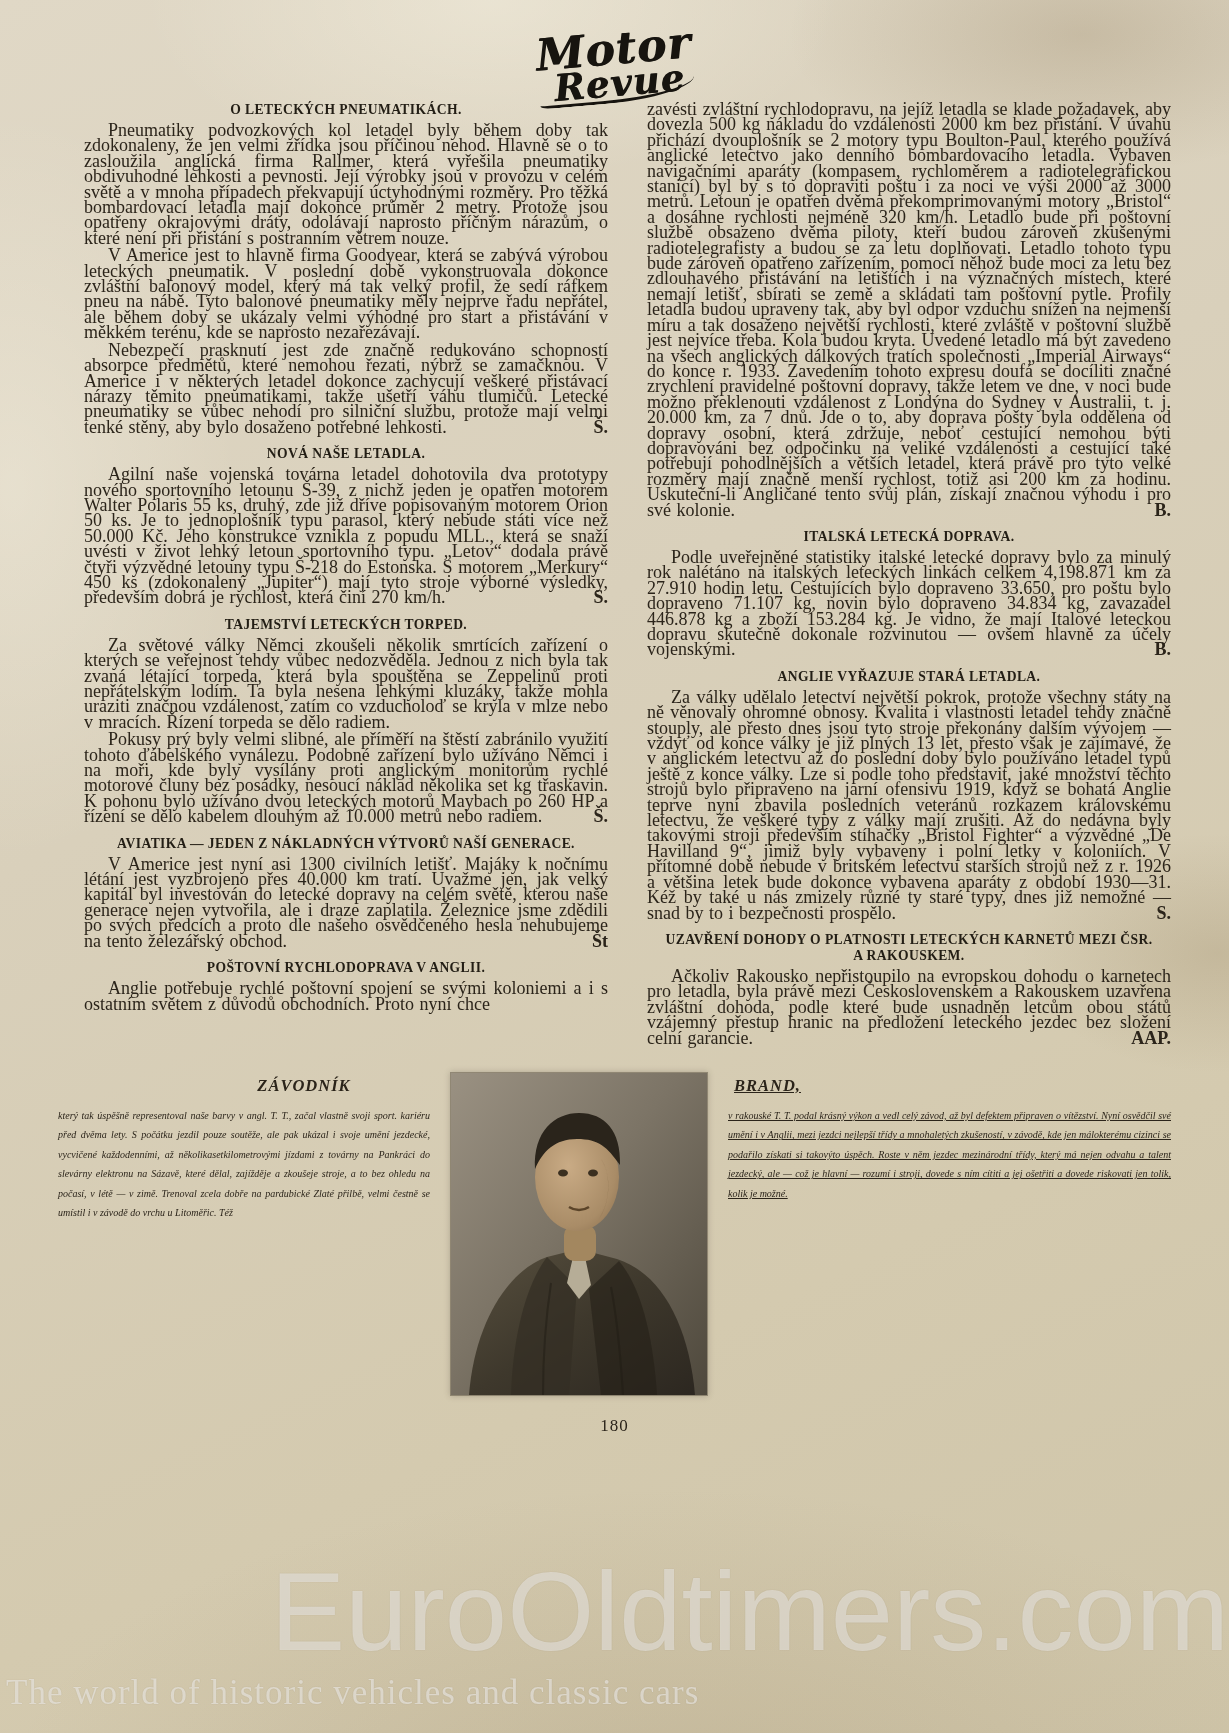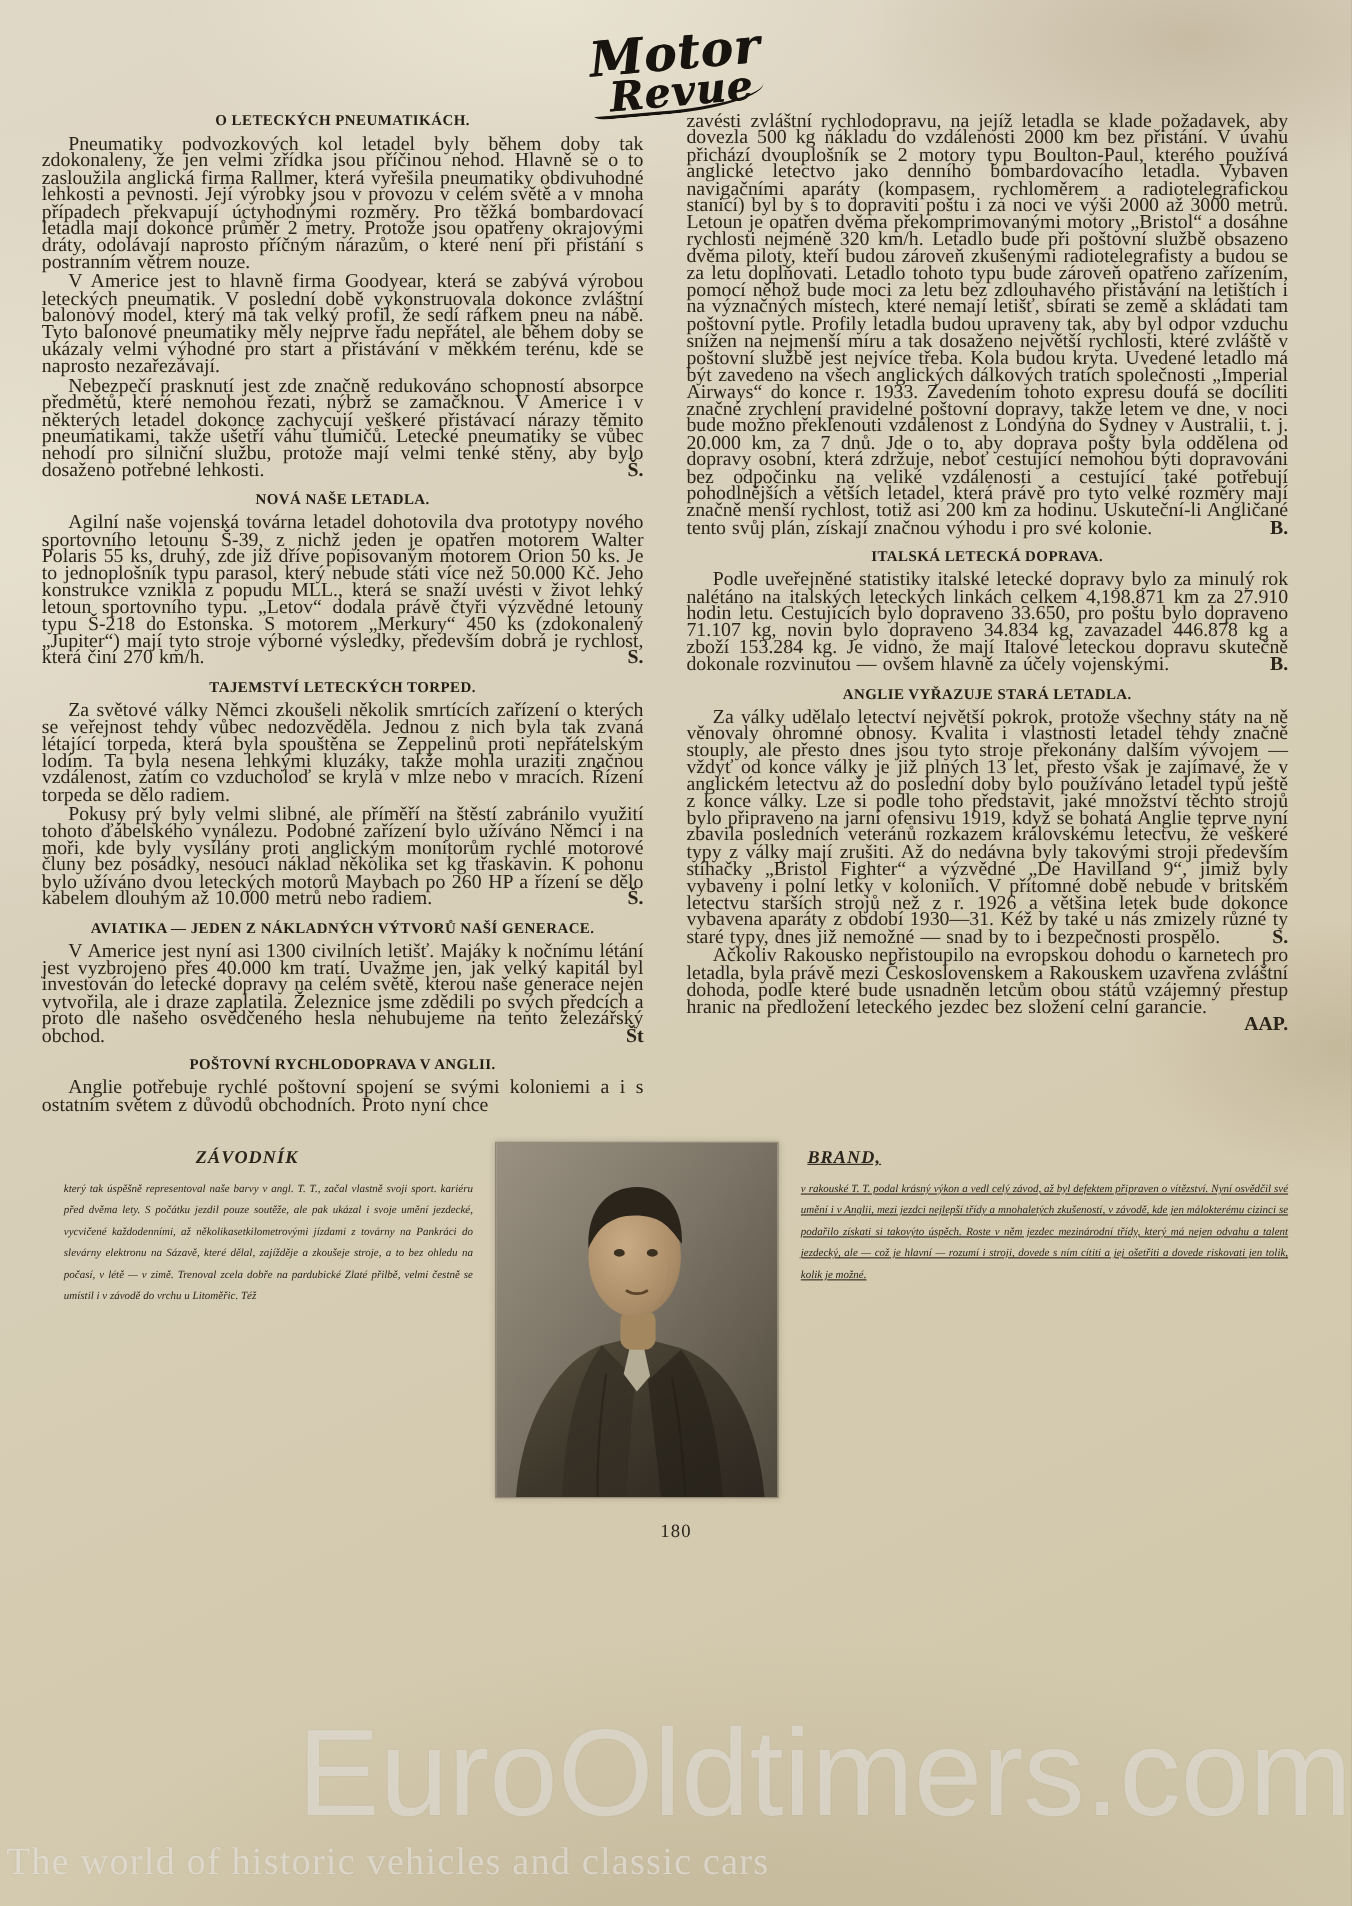--- a/index.html
+++ b/index.html
@@ -29,21 +29,21 @@
     font-family:"DejaVu Serif", serif;
     font-style:italic; font-weight:bold;
     color:#17140f;
     line-height:0.86;
     text-shadow:0.7px 0 0 #17140f;
   }
   .logo-line1 { font-size:44px; letter-spacing:1px; }
   .logo-line2 { font-size:37px; letter-spacing:1px; padding-left:6px; border-bottom:3px solid #17140f; border-radius:0 0 60% 10%; }
 
   
-  .columns { display:flex; gap:39px; padding:18px 58px 0 38px; }
+  .columns { display:flex; gap:39px; padding:18px 58px 0 84px; }
   .col { flex:1 1 0; min-width:0; }
 
   .art-heading {
     font-size:13.6px; font-weight:bold;
     text-align:center; letter-spacing:0.4px;
     margin:11px 14px 5px 14px;
     color:#231e15;
   }
   .col article:first-child .art-heading { margin-top:0; }
 
@@ -61,21 +61,21 @@
 
   
   .bottom { display:flex; gap:20px; padding:24px 58px 0 58px; align-items:flex-start; }
   .bottom-left  { width:372px; }
   .bottom-right { flex:1; min-width:0;text-decoration:underline; }
   .feature-heading {
     font-style:italic; font-weight:bold;
     font-size:16.5px; letter-spacing:1px;
     margin:4px 0 10px 0;
   }
-  .bottom-left .feature-heading { text-align:left; padding-left:120px; }
+  .bottom-left .feature-heading { text-align:center; padding-left:120px; }
   .bottom-right .feature-heading { text-align:left; padding-left:6px; }
   .feature-text {
     font-style:italic;
     font-size:10px; line-height:19.5px;
     text-align:justify; margin:0;
     hyphens:auto;
   }
   .photo-wrap {
     width:258px; flex:0 0 258px;
     border:1px solid rgba(60,50,38,0.45);
@@ -162,20 +162,21 @@
         <h2 class="art-heading">ITALSKÁ LETECKÁ DOPRAVA.</h2>
         <p class="para"><span>Podle uveřejněné statistiky italské letecké dopravy bylo za minulý rok nalétáno na italských leteckých linkách celkem 4,198.871 km za 27.910 hodin letu. Cestujících bylo dopraveno 33.650, pro poštu bylo dopraveno 71.107 kg, novin bylo dopraveno 34.834 kg, zavazadel 446.878 kg a zboží 153.284 kg. Je vidno, že mají Italové leteckou dopravu skutečně dokonale rozvinutou — ovšem hlavně za účely vojenskými.</span><span class="sig">B.</span></p>
       </article>
 
       <article>
         <h2 class="art-heading">ANGLIE VYŘAZUJE STARÁ LETADLA.</h2>
         <p class="para"><span>Za války udělalo letectví největší pokrok, protože všechny státy na ně věnovaly ohromné obnosy. Kvalita i vlastnosti letadel tehdy značně stouply, ale přesto dnes jsou tyto stroje překonány dalším vývojem — vždyť od konce války je již plných 13 let, přesto však je zajímavé, že v anglickém letectvu až do poslední doby bylo používáno letadel typů ještě z konce války. Lze si podle toho představit, jaké množství těchto strojů bylo připraveno na jarní ofensivu 1919, když se bohatá Anglie teprve nyní zbavila posledních veteránů rozkazem královskému letectvu, že veškeré typy z války mají zrušiti. Až do nedávna byly takovými stroji především stíhačky „Bristol Fighter“ a výzvědné „De Havilland 9“, jimiž byly vybaveny i polní letky v koloniích. V přítomné době nebude v britském letectvu starších strojů než z r. 1926 a většina letek bude dokonce vybavena aparáty z období 1930—31. Kéž by také u nás zmizely různé ty staré typy, dnes již nemožné — snad by to i bezpečnosti prospělo.</span><span class="sig">S.</span></p>
       </article>
 
       <article>
+        <h2 class="art-heading">UZAVŘENÍ DOHODY O PLATNOSTI LETECKÝCH KARNETŮ MEZI ČSR. A RAKOUSKEM.</h2>
         <p class="para"><span>Ačkoliv Rakousko nepřistoupilo na evropskou dohodu o karnetech pro letadla, byla právě mezi Československem a Rakouskem uzavřena zvláštní dohoda, podle které bude usnadněn letcům obou států vzájemný přestup hranic na předložení leteckého jezdec bez složení celní garancie.</span><span class="sig">AAP.</span></p>
       </article>
 
     </div>
   </div>
 
   <div class="bottom">
 
     <div class="bottom-left">
       <h3 class="feature-heading">ZÁVODNÍK</h3>

